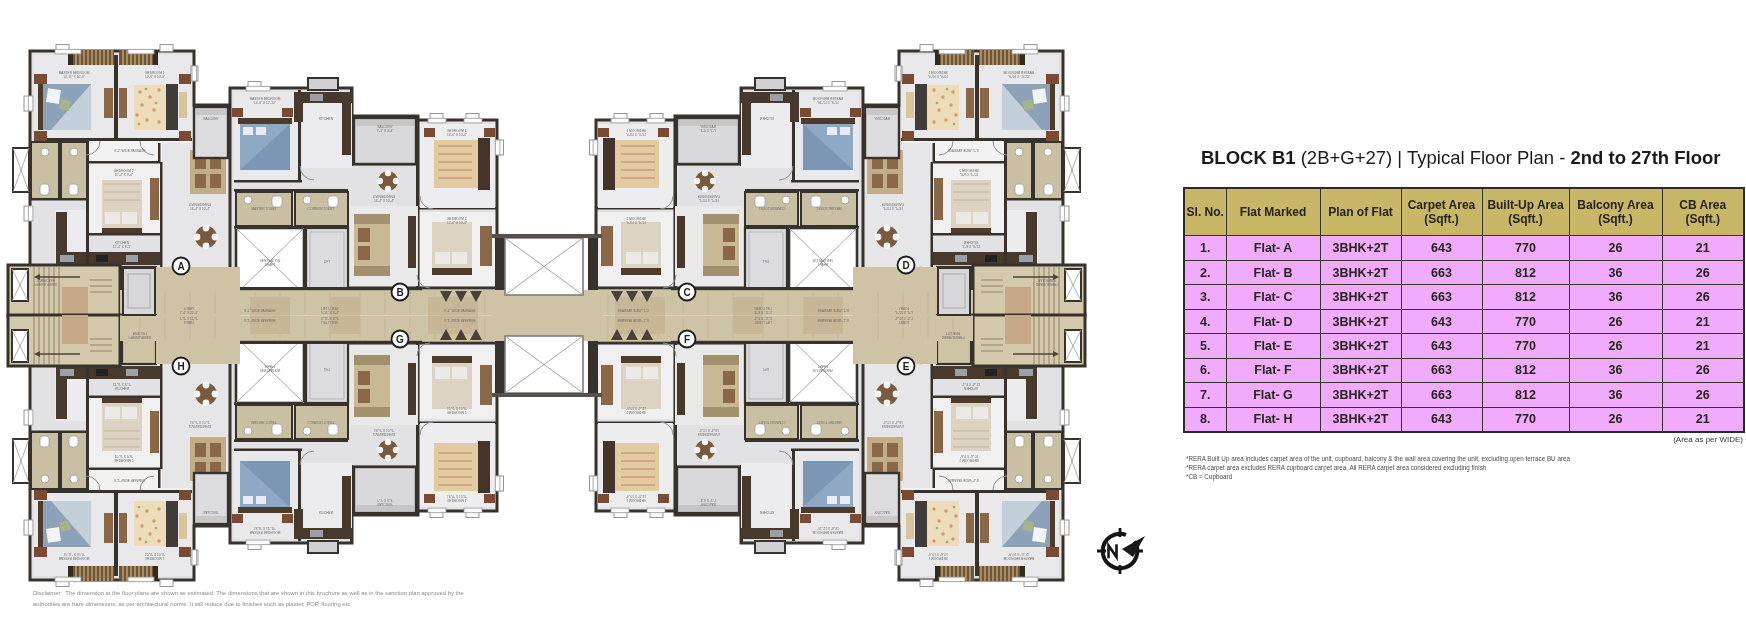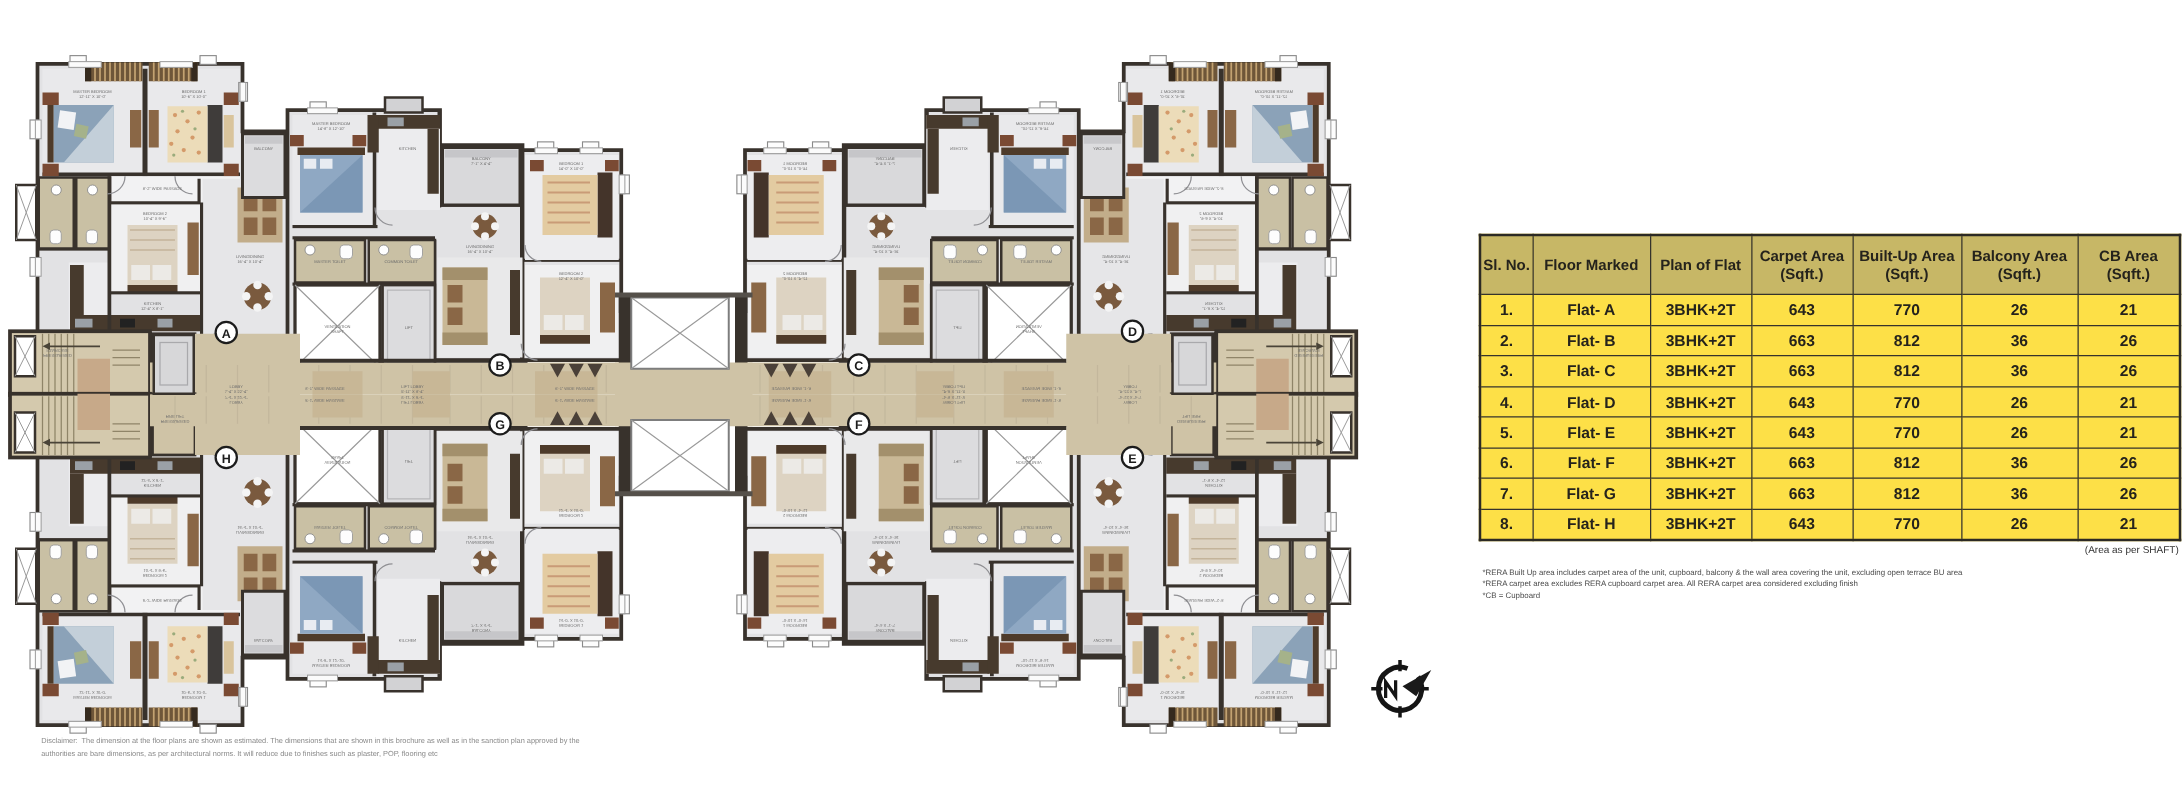--- a/index.html
+++ b/index.html
@@ -1,21 +1,21 @@
 <!DOCTYPE html>
 <html><head>
 <meta charset="utf-8">
 <style>
   html,body{margin:0;padding:0;background:#fff;}
   #page{position:relative;width:1746px;height:628px;background:#fff;overflow:hidden;
         font-family:"Liberation Sans", sans-serif;}
   .abs{position:absolute;}
   #title{left:1201px;top:147px;font-size:18.5px;color:#1b1b1b;white-space:nowrap;}
   table.areas{border-collapse:collapse;table-layout:fixed;width:560px;height:246px;border:2.2px solid #2c2a24;
-      background:#fde047;font-family:"Liberation Sans", sans-serif;}
+      background:#f0abfc;font-family:"Liberation Sans", sans-serif;}
   table.areas td,table.areas th{border:1.5px solid #35332c;text-align:center;vertical-align:middle;
       padding:0;color:#25231c;}
   table.areas th{background:#c7b766;font-size:12px;font-weight:bold;line-height:1.2;height:46px;}
   table.areas td{font-size:12.5px;font-weight:bold;height:23.2px;}
   #rera{right:3px;top:435px;font-size:8px;color:#333;left:auto;}
   #notes{left:1186px;top:454px;font-size:6.3px;color:#4a4a4a;line-height:1.45;}
   #disc{left:33px;top:588px;font-size:5.9px;color:#8a8a8a;line-height:1.78;}
 </style>
 </head>
 <body>
@@ -467,36 +467,37 @@
     </g>
 
     <g transform="translate(1120,551)">
       <path d="M 14.4 -9.6 A 17.3 17.3 0 1 1 6 -16.2" fill="none" stroke="#151515" stroke-width="4"></path>
       <path d="M0,-23 0,-14 M0,14 0,23 M-23,0 -14,0 M14,0 23,0" stroke="#151515" stroke-width="2.8"></path>
       <polygon points="2,-2 25,-15 13,6" fill="#1a1a1a"></polygon>
       <path d="M -11.5 6 L -11.5 -5.5 L -3.5 6 L -3.5 -5.5" fill="none" stroke="#151515" stroke-width="2.6" stroke-linecap="square" stroke-linejoin="miter"></path>
     </g>
   </svg>
 
+  <div class="abs" id="title"><b>BLOCK B1</b> (2B+G+27) | Typical Floor Plan - <b>2nd to 27th Floor</b></div>
 
   <div class="abs" style="left:1183px;top:187px;">
   <table class="areas">
     <colgroup>
           <col style="width:42px">
           <col style="width:94px">
           <col style="width:81px">
           <col style="width:81px">
           <col style="width:87px">
           <col style="width:93px">
           <col style="width:82px">
         </colgroup>
     <tbody>
           <tr>
             <th>Sl. No.</th>
-            <th>Floor Marked</th>
+            <th>Flat Marked</th>
             <th>Plan of Flat</th>
             <th>Carpet Area<br>(Sqft.)</th>
             <th>Built-Up Area<br>(Sqft.)</th>
             <th>Balcony Area<br>(Sqft.)</th>
             <th>CB Area<br>(Sqft.)</th>
           </tr>
     <tr>
             <td>1.</td>
             <td>Flat- A</td>
             <td>3BHK+2T</td>
@@ -565,21 +566,21 @@
             <td>3BHK+2T</td>
             <td>643</td>
             <td>770</td>
             <td>26</td>
             <td>21</td>
           </tr>
   </tbody>
       </table>
   </div>
 
-  <div class="abs" id="rera">(Area as per SHAFT)</div>
+  <div class="abs" id="rera">(Area as per WIDE)</div>
 
   <div class="abs" id="notes">
     *RERA Built Up area includes carpet area of the unit, cupboard, balcony &amp; the wall area covering the unit, excluding open terrace BU area<br>
     *RERA carpet area excludes RERA cupboard carpet area. All RERA carpet area considered excluding finish<br>
     *CB = Cupboard
   </div>
 
   <div class="abs" id="disc">
     Disclaimer:&nbsp; The dimension at the floor plans are shown as estimated. The dimensions that are shown in this brochure as well as in the sanction plan approved by the<br>
     authorities are bare dimensions, as per architectural norms. It will reduce due to finishes such as plaster, POP, flooring etc

